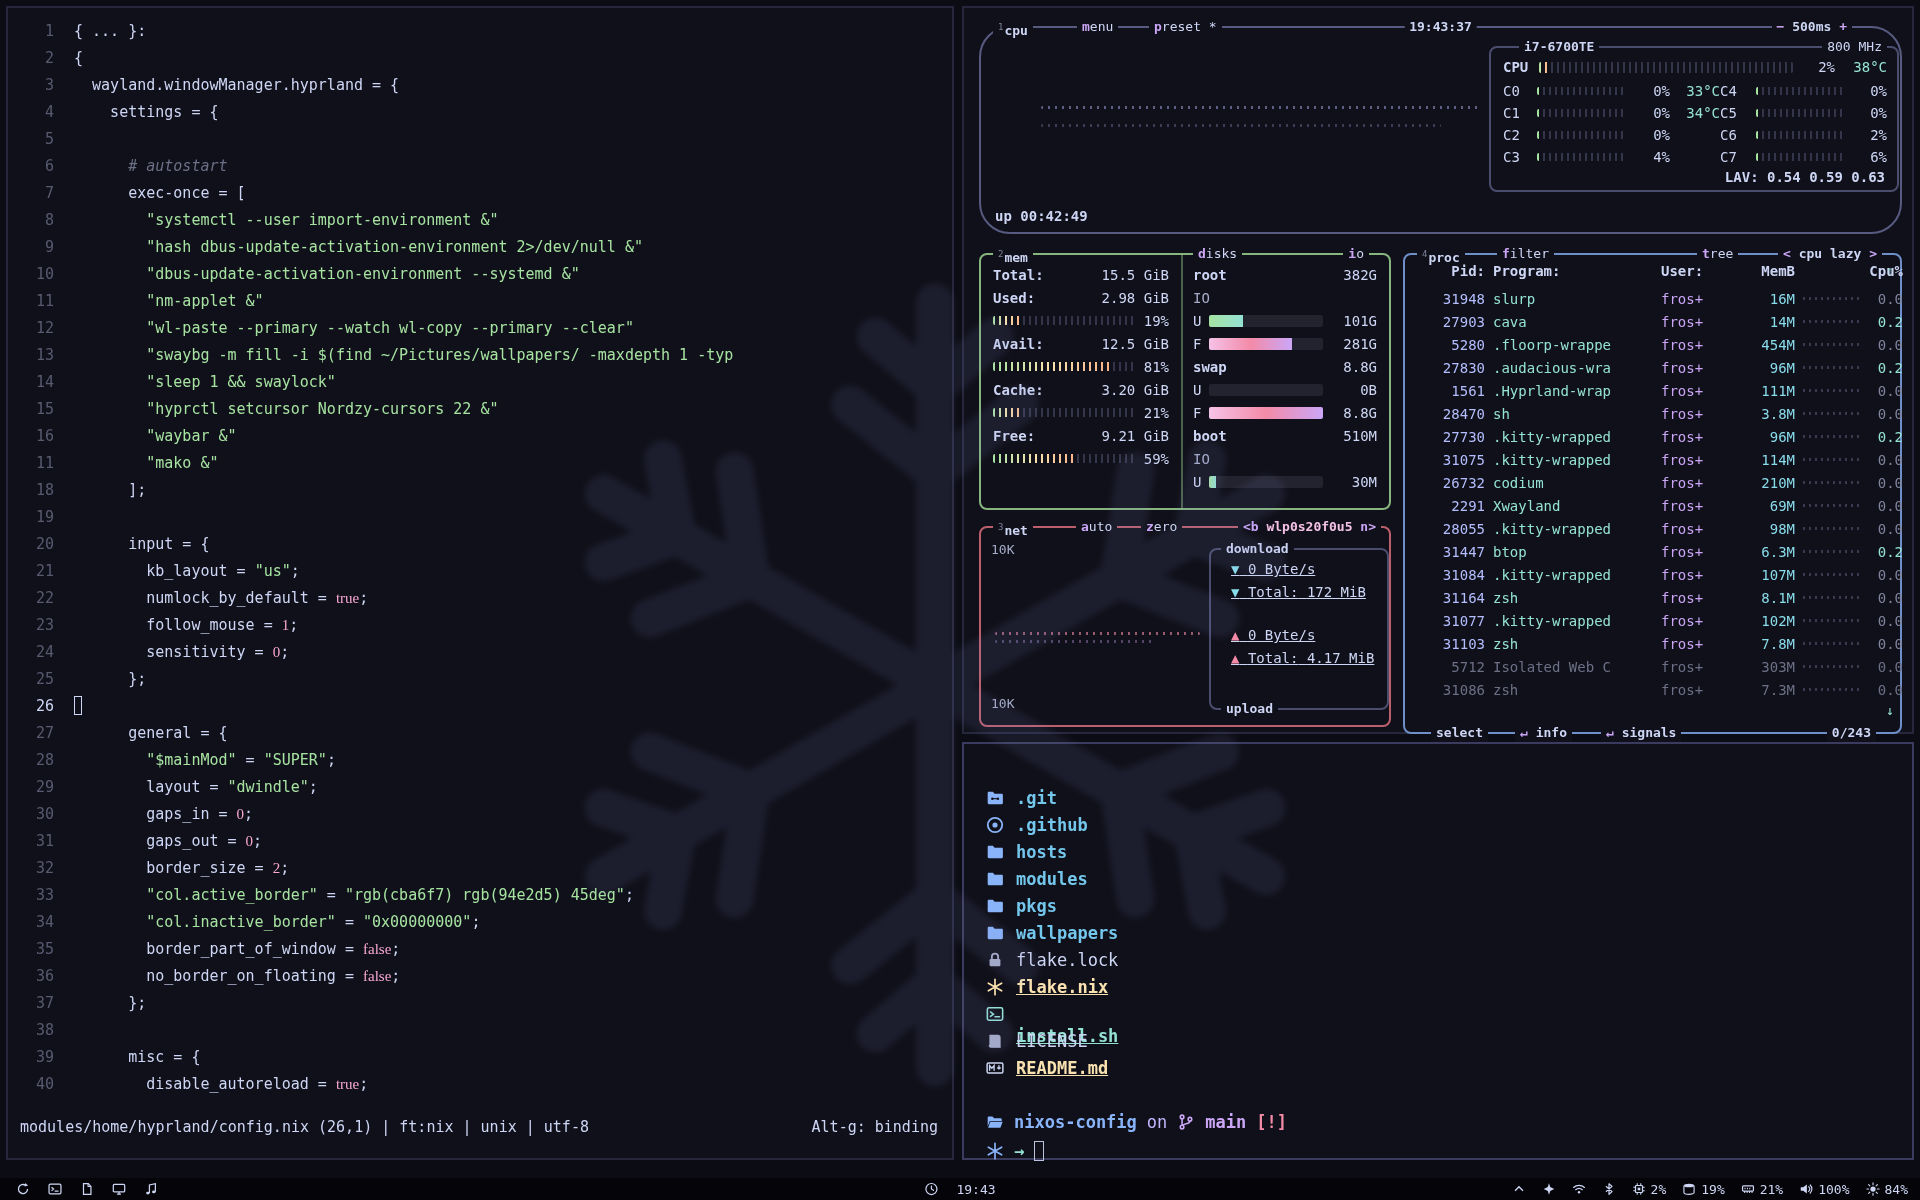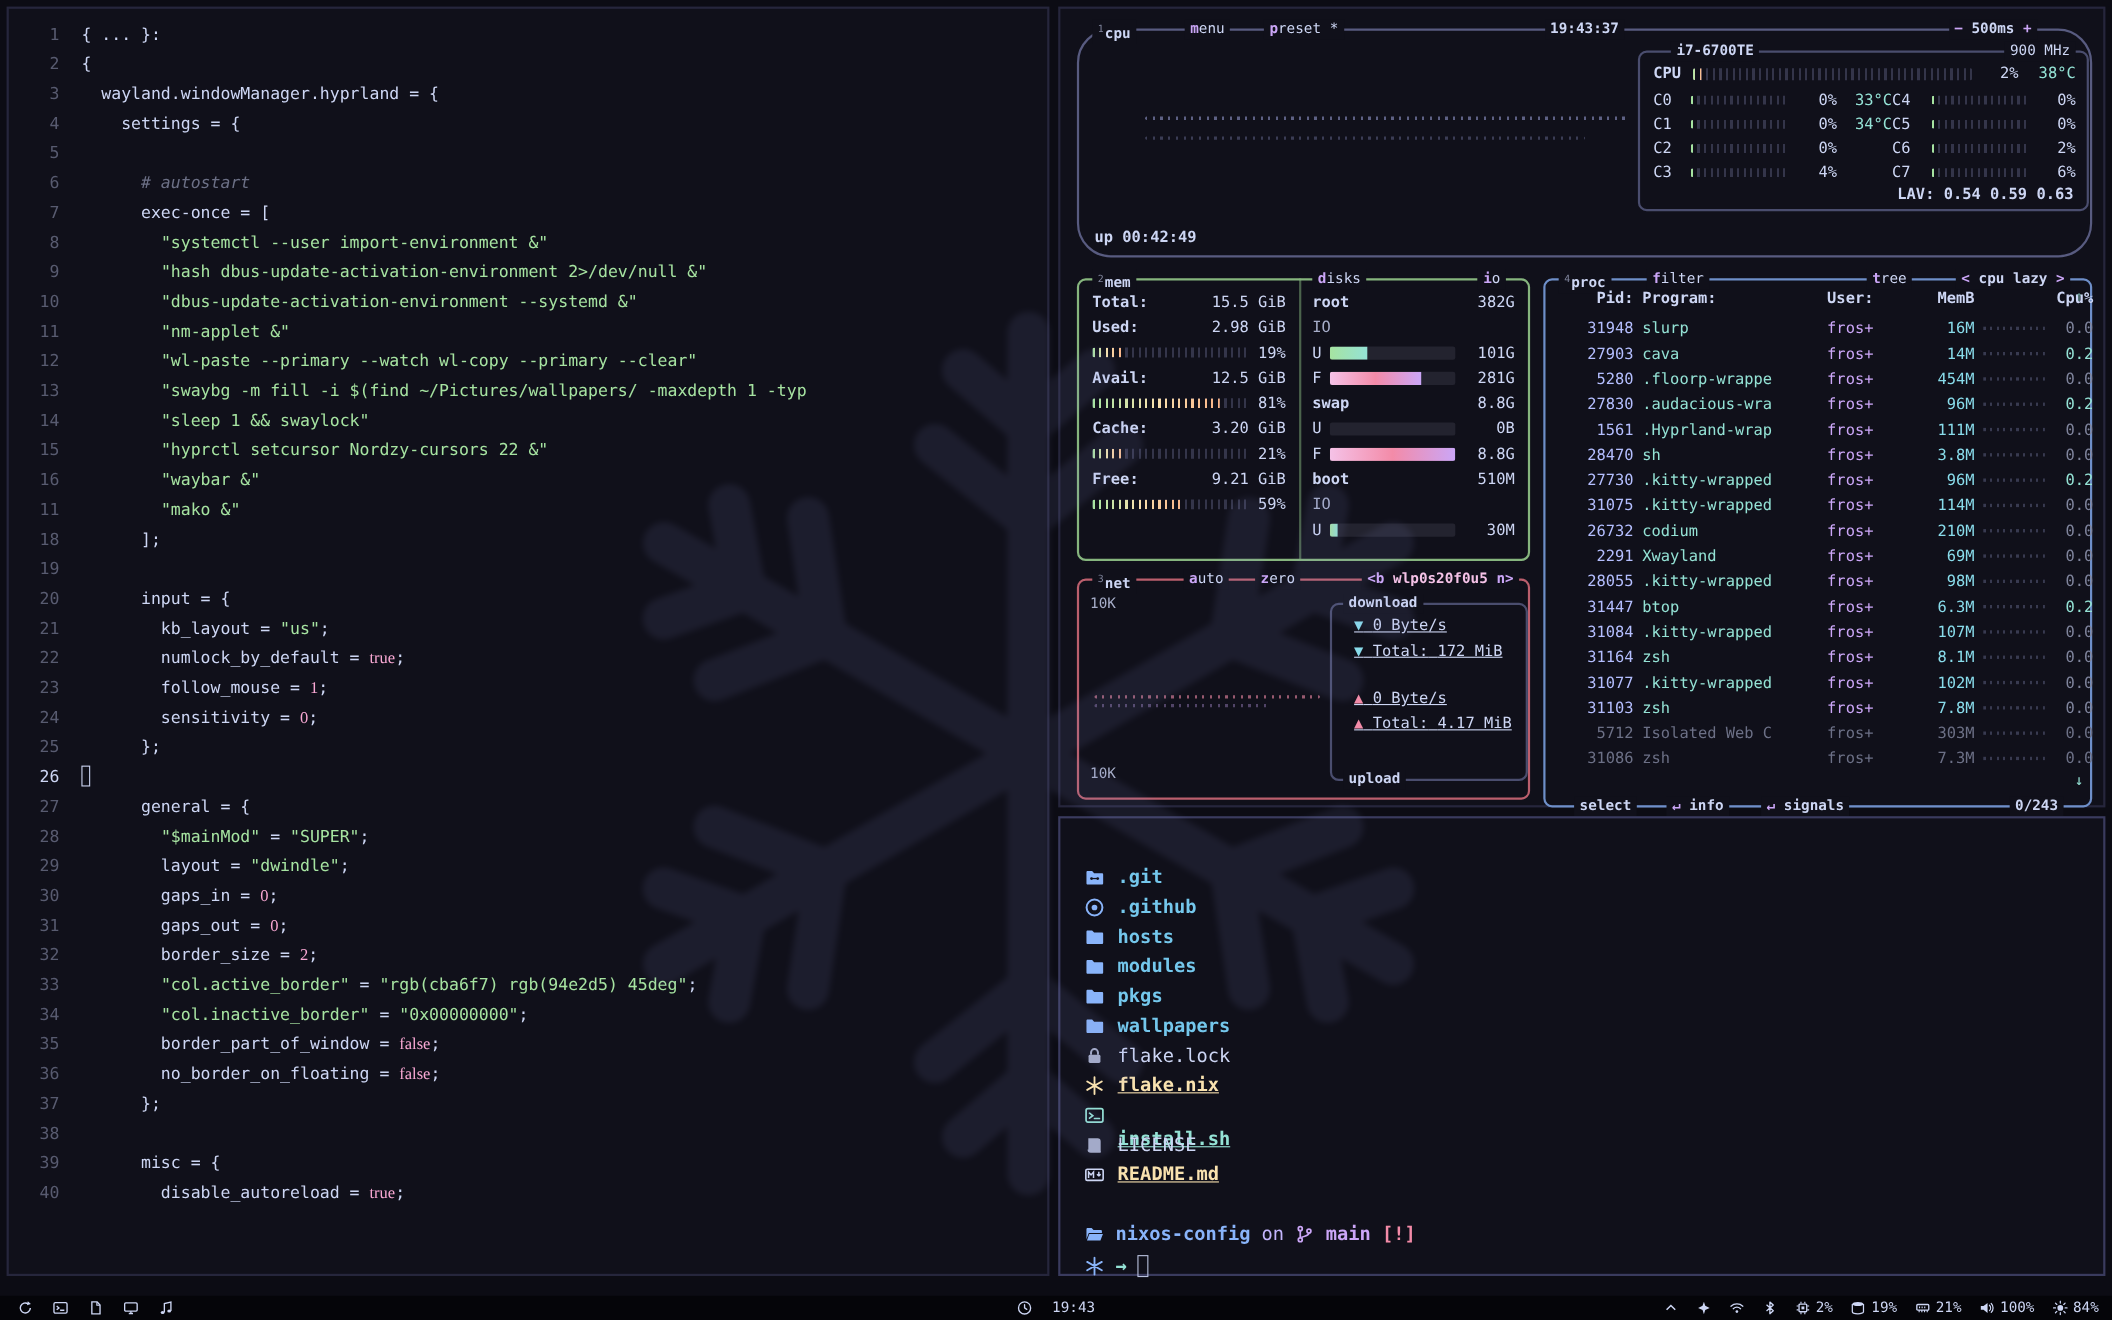--- a/index.html
+++ b/index.html
@@ -204,39 +204,43 @@
         <div class="code-line"><span class="gutter">32</span><span class="tok-p">        border_size = </span><span class="tok-n">2</span><span class="tok-p">;</span></div>
         <div class="code-line"><span class="gutter">33</span><span class="tok-p">        </span><span class="tok-s">"col.active_border"</span><span class="tok-p"> = </span><span class="tok-s">"rgb(cba6f7) rgb(94e2d5) 45deg"</span><span class="tok-p">;</span></div>
         <div class="code-line"><span class="gutter">34</span><span class="tok-p">        </span><span class="tok-s">"col.inactive_border"</span><span class="tok-p"> = </span><span class="tok-s">"0x00000000"</span><span class="tok-p">;</span></div>
         <div class="code-line"><span class="gutter">35</span><span class="tok-p">        border_part_of_window = </span><span class="tok-n">false</span><span class="tok-p">;</span></div>
         <div class="code-line"><span class="gutter">36</span><span class="tok-p">        no_border_on_floating = </span><span class="tok-n">false</span><span class="tok-p">;</span></div>
         <div class="code-line"><span class="gutter">37</span><span class="tok-p">      };</span></div>
         <div class="code-line"><span class="gutter">38</span></div>
         <div class="code-line"><span class="gutter">39</span><span class="tok-p">      misc = {</span></div>
         <div class="code-line"><span class="gutter">40</span><span class="tok-p">        disable_autoreload = </span><span class="tok-n">true</span><span class="tok-p">;</span></div>
       </div>
+    <div class="statusline">
+      <span>modules/home/hyprland/config.nix (26,1) | ft:nix | unix | utf-8</span>
+      <span>Alt-g: binding</span>
+    </div>
   </div>
 
   <div class="pane btop-pane">
 
     <div class="bbox" style="left:15px; top:18px; width:923px; height:208px; border-color:#585b80;border-radius:31px;">
       <span class="btag" style="left:12px"><sup>1</sup><b>cpu</b></span>
       <span class="btag" style="left:96px"><em>m</em><span>enu</span></span>
       <span class="btag" style="left:168px"><em>p</em><span>reset *</span></span>
       <span class="btag" style="left:50%; transform:translateX(-50%)"><b>19:43:37</b></span>
       <span class="btag" style="right:48px"><em>−</em>&nbsp;<b>500ms</b>&nbsp;<em>+</em></span>
 
       <div class="cpu-graph">
         <div class="dotline" style="left:0; top:78px; width:440px;"></div>
         <div class="dotline" style="left:0; top:96px; width:400px; opacity:.55;"></div>
       </div>
 
       <div class="inner-box" style="left:508px; top:18px; width:410px; height:146px;">
         <span class="btag" style="left:28px"><b>i7-6700TE</b></span>
-        <span class="btag" style="right:10px"><span>900 MHz</span></span>
+        <span class="btag" style="right:10px"><span>800 MHz</span></span>
         <div class="cpurow">
           <span class="cl">CPU</span>
           <span class="meter">
               <i id="cpu-total-fill" style="width: 3%;"></i>
             </span>
           <span class="pct">2%</span>
           <span class="temp">38°C</span>
         </div>
         <div id="cores">
             <div class="core-row">

